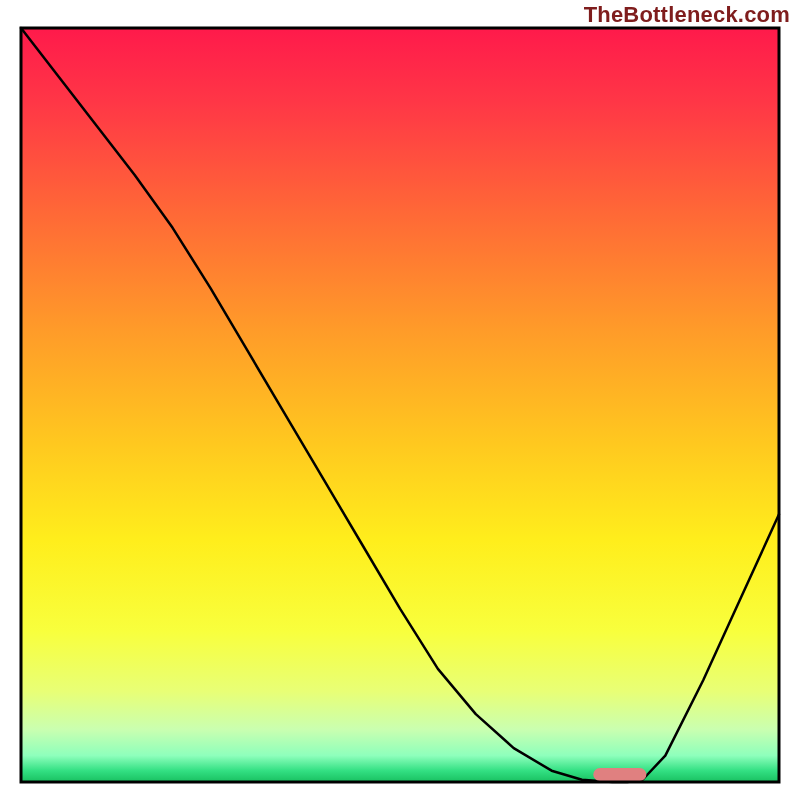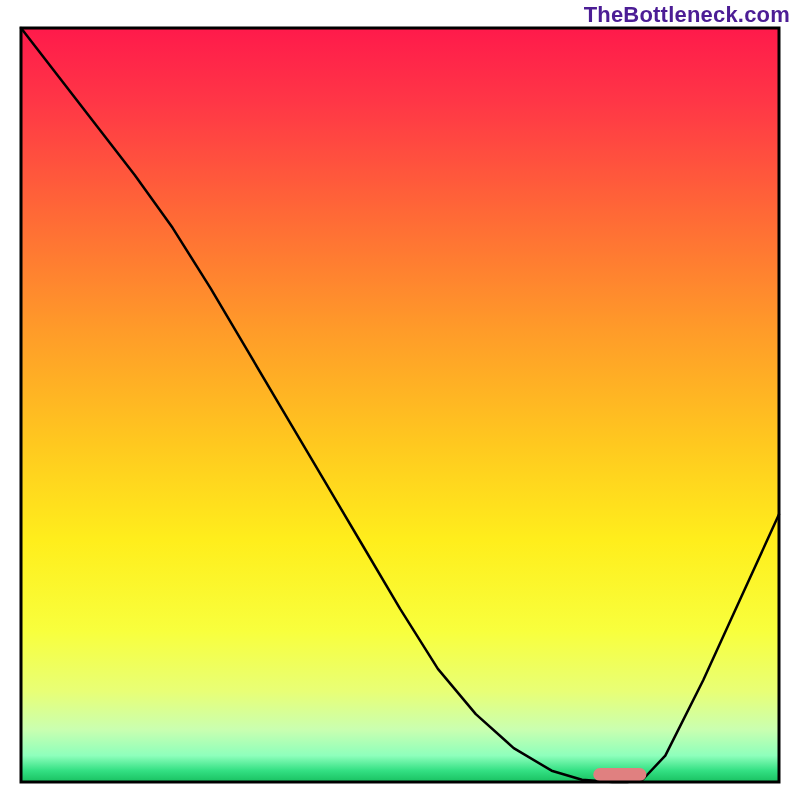--- a/index.html
+++ b/index.html
@@ -14,21 +14,21 @@
     position: relative;
     width: 800px;
     height: 800px;
   }
   .watermark {
     position: absolute;
     top: 2px;
     right: 10px;
     font-size: 22px;
     font-weight: bold;
-    color: #4c1d95;
+    color: #7f1d1d;
     letter-spacing: 0.2px;
   }
   svg.plot {
     position: absolute;
     left: 0;
     top: 0;
   }
 </style>
 </head>
 <body>

